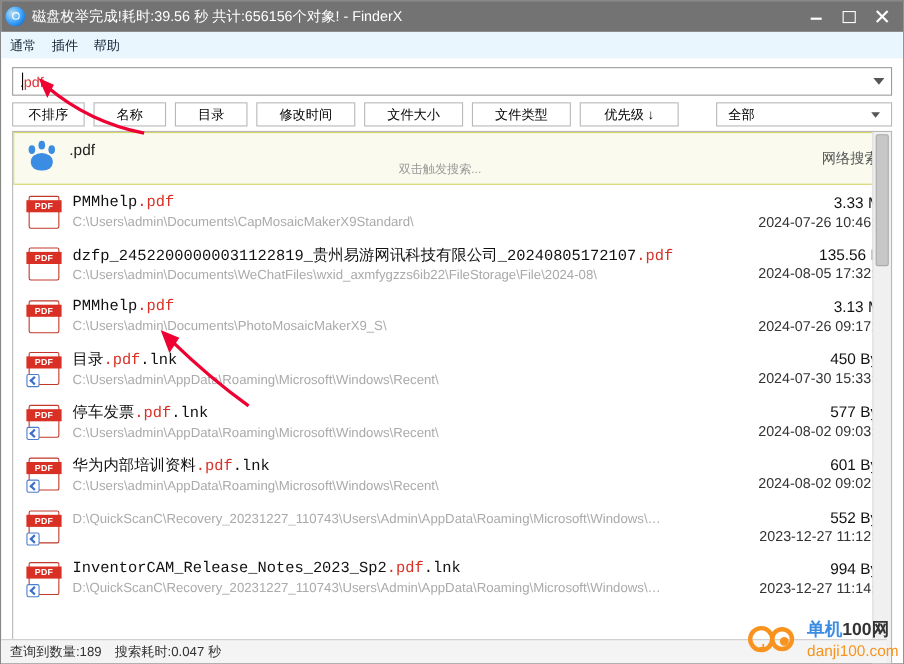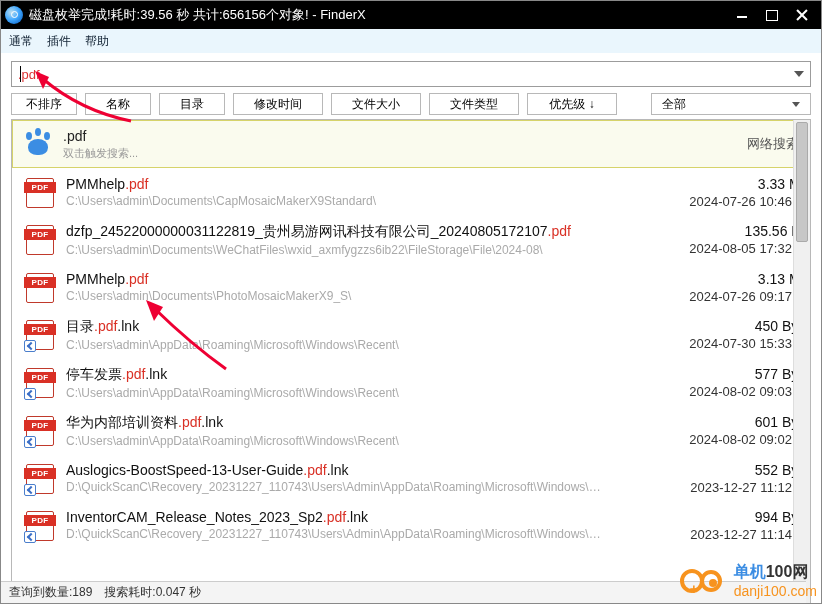--- a/index.html
+++ b/index.html
@@ -1,18 +1,18 @@
 <!DOCTYPE html>
 <html><head>
 <meta charset="utf-8">
 <style>
 * { box-sizing: border-box; margin: 0; padding: 0; }
 body { font-family: "Microsoft YaHei", Arial, sans-serif; font-size: 12px; background: #fff; }
 .window { width: 822px; height: 604px; border: 1px solid #888; position: relative; overflow: hidden; }
-.titlebar { height: 28px; background: #000000; color: #fff; display: flex; align-items: center; padding: 0 4px; }
+.titlebar { height: 28px; background: #737373; color: #fff; display: flex; align-items: center; padding: 0 4px; }
 .titlebar .icon { width: 18px; height: 18px; border-radius: 50%; background: radial-gradient(circle at 35% 35%, #bde 0%, #4af 45%, #05b 100%); margin-right: 6px; position: relative; }
 .titlebar .icon::after { content:""; position:absolute; left:6px; top:5px; width:5px; height:5px; border:1px solid #fff; border-radius:50%; }
 .titlebar .title { flex: 1; font-size: 13px; }
 .winbtns { display: flex; }
 .winbtn { width: 30px; height: 22px; position: relative; cursor: pointer; }
 .winbtn.min::after { content:""; position:absolute; left:10px; right:10px; top:12px; height:2px; background:#fff; }
 .winbtn.max::after { content:""; position:absolute; left:9px; top:6px; width:10px; height:9px; border:1.5px solid #fff; }
 .winbtn.close::before,.winbtn.close::after { content:""; position:absolute; left:8px; top:10px; width:14px; height:2px; background:#fff; }
 .winbtn.close::before { transform: rotate(45deg); }
 .winbtn.close::after { transform: rotate(-45deg); }
@@ -30,30 +30,30 @@
 .sortbtn .tri { margin-left:4px; display:inline-block; width:0; height:0; border-left:4px solid transparent; border-right:4px solid transparent; border-top:5px solid #555; }
 .spacer { flex:1; }
 .results { border:1px solid #b8b8b8; margin-top:4px; height: 486px; overflow:hidden; position:relative; }
 .suggest { border:1px solid #d6d36a; background:#fafbee; height:48px; display:flex; align-items:center; padding: 0 10px; gap:10px; }
 .paw { width:30px; height:30px; position:relative; }
 .paw::before { content:""; position:absolute; left:5px; top:10px; width:20px; height:16px; background:#3b8de3; border-radius:50% 50% 45% 45%; }
 .paw .t { position:absolute; width:6px; height:8px; background:#3b8de3; border-radius:50%; }
 .paw .t1{left:3px;top:3px;} .paw .t2{left:12px;top:-1px;} .paw .t3{left:21px;top:3px;}
 .sugtext { flex:1; }
 .sugtitle { font-size:14px; color:#222; }
-.sughint { font-size:11px; color:#999; margin-top:2px; }
+.sughint { font-size:11px; color:#999; margin-top:2px;text-align:center; }
 .sugact { color:#555; font-size:13px; }
 .row { display:flex; align-items:flex-start; padding: 8px 0 6px 14px; gap: 12px; }
 .ficon { width:28px; height:30px; position:relative; flex-shrink:0; margin-top:2px; }
 .pdfbody { position:absolute; inset:0; background:#fff; border:1px solid #c0392b; border-radius:2px; }
 .pdfband { position:absolute; left:-2px; right:-2px; top:4px; height:11px; background:#d93025; color:#fff; font-size:8px; font-weight:bold; display:flex; align-items:center; justify-content:center; letter-spacing:0.3px; }
 .short { position:absolute; left:-2px; bottom:-2px; width:12px; height:12px; background:#fff; border:1px solid #4a7ecc; border-radius:2px; }
 .short::after { content:""; position:absolute; left:3px; top:2px; width:4px; height:4px; border-left:2px solid #2a5; border-bottom:2px solid #2a5; transform:rotate(45deg); border-left-color:#3b6fc7; border-bottom-color:#3b6fc7; }
 .rtext { flex:1; min-width:0; }
-.fname { font-size:14px; color:#111; white-space:nowrap; overflow:hidden; text-overflow:ellipsis; }
+.fname { font-size:14px; color:#111; white-space:nowrap; overflow:hidden; text-overflow:ellipsis;font-family:Liberation Mono, monospace; }
 .fname .hl { color:#d93025; }
 .fpath { font-size:12px; color:#aaa; margin-top:2px; white-space:nowrap; overflow:hidden; text-overflow:ellipsis; max-width:540px; }
 .meta { text-align:right; flex-shrink:0; min-width:160px; }
 .size { font-size:14px; color:#111; }
 .date { font-size:13px; color:#333; margin-top:2px; }
 .vscroll { position:absolute; right:0; top:0; bottom:0; width:17px; background:#f0f0f0; border-left:1px solid #ddd; }
 .thumb { position:absolute; left:2px; right:2px; top:2px; height:120px; background:#c7c7c7; border:1px solid #aaa; border-radius:2px; }
 .statusbar { position:absolute; left:0; right:15px; bottom:0; height:22px; border-top:1px solid #ccc; background:#f4f4f4; display:flex; align-items:center; padding:0 8px; font-size:12px; color:#333; gap:12px; }
 .logo { position:absolute; right:4px; bottom:4px; display:flex; align-items:center; gap:4px; font-size:16px; color:#3b8de3; font-weight:bold; }
 .logoicon { width:50px; height:28px; position:relative; }
@@ -211,21 +211,20 @@
               <div class="date">2024-08-02 09:02:23</div>
             </div>
           </div>
           <div class="row">
             <div class="ficon">
               <div class="pdfbody"></div>
               <div class="pdfband">PDF</div>
               <div class="short"></div>
             </div>
             <div class="rtext">
-              <div class="fname">Auslogics-BoostSpeed-13-User-Guide<span class="hl">.pdf</span>.lnk</div>
               <div class="fpath">D:\QuickScanC\Recovery_20231227_110743\Users\Admin\AppData\Roaming\Microsoft\Windows\Rece</div>
             </div>
             <div class="meta">
               <div class="size">552 Byte</div>
               <div class="date">2023-12-27 11:12:49</div>
             </div>
           </div>
           <div class="row">
             <div class="ficon">
               <div class="pdfbody"></div>

